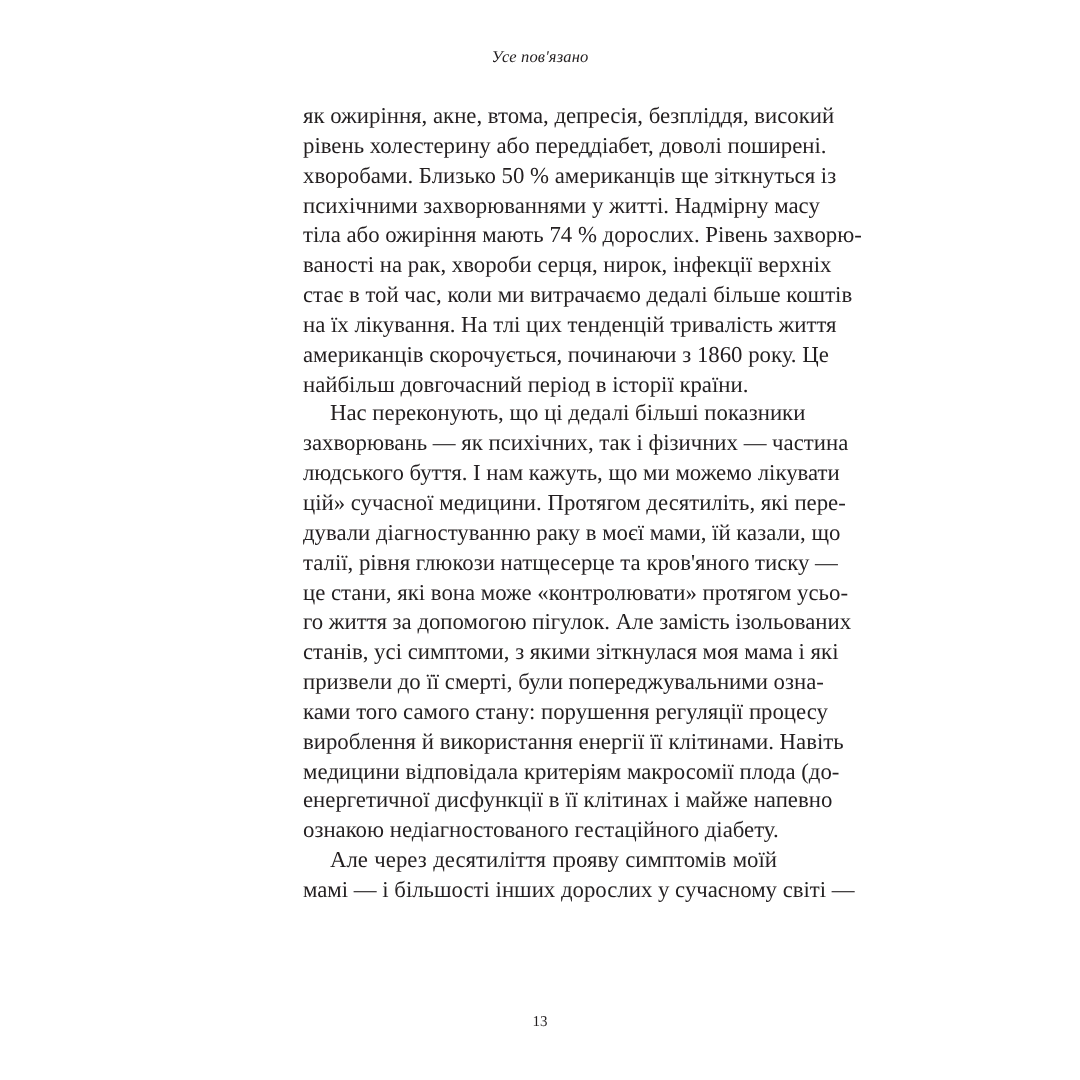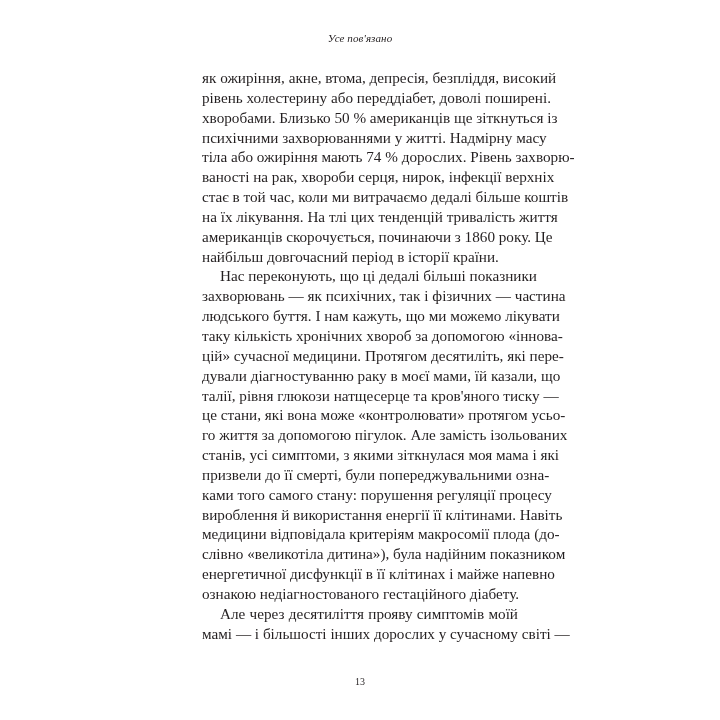--- a/index.html
+++ b/index.html
@@ -76,32 +76,30 @@
     <span class="line">ваності на рак, хвороби серця, нирок, інфекції верхніх</span>
     <span class="line">стає в той час, коли ми витрачаємо дедалі більше коштів</span>
     <span class="line">на їх лікування. На тлі цих тенденцій тривалість життя</span>
     <span class="line">американців скорочується, починаючи з 1860 року. Це</span>
     <span class="line last">найбільш довгочасний період в історії країни.</span>
   </div>
   <div class="para">
     <span class="line indent">Нас переконують, що ці дедалі більші показники</span>
     <span class="line">захворювань — як психічних, так і фізичних — частина</span>
     <span class="line">людського буття. І нам кажуть, що ми можемо лікувати</span>
-    <span class="line">таку кількість хронічних хвороб за допомогою «іннова-</span>
     <span class="line">цій» сучасної медицини. Протягом десятиліть, які пере-</span>
     <span class="line">дували діагностуванню раку в моєї мами, їй казали, що</span>
     <span class="line">талії, рівня глюкози натщесерце та кров'яного тиску —</span>
     <span class="line">це стани, які вона може «контролювати» протягом усьо-</span>
     <span class="line">го життя за допомогою пігулок. Але замість ізольованих</span>
     <span class="line">станів, усі симптоми, з якими зіткнулася моя мама і які</span>
     <span class="line">призвели до її смерті, були попереджувальними озна-</span>
     <span class="line">ками того самого стану: порушення регуляції процесу</span>
     <span class="line">вироблення й використання енергії її клітинами. Навіть</span>
     <span class="line">медицини відповідала критеріям макросомії плода (до-</span>
-    <span class="line">слівно «великотіла дитина»), була надійним показником</span>
     <span class="line">енергетичної дисфункції в її клітинах і майже напевно</span>
     <span class="line last">ознакою недіагностованого гестаційного діабету.</span>
   </div>
   <div class="para">
     <span class="line indent">Але через десятиліття прояву симптомів моїй</span>
     <span class="line">мамі — і більшості інших дорослих у сучасному світі —</span>
   </div>
 </div>
 
 <div class="folio">13</div>

